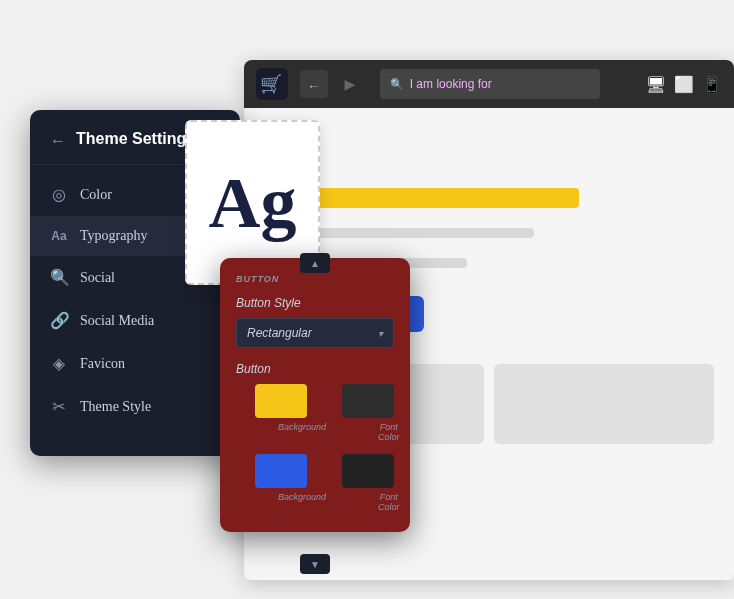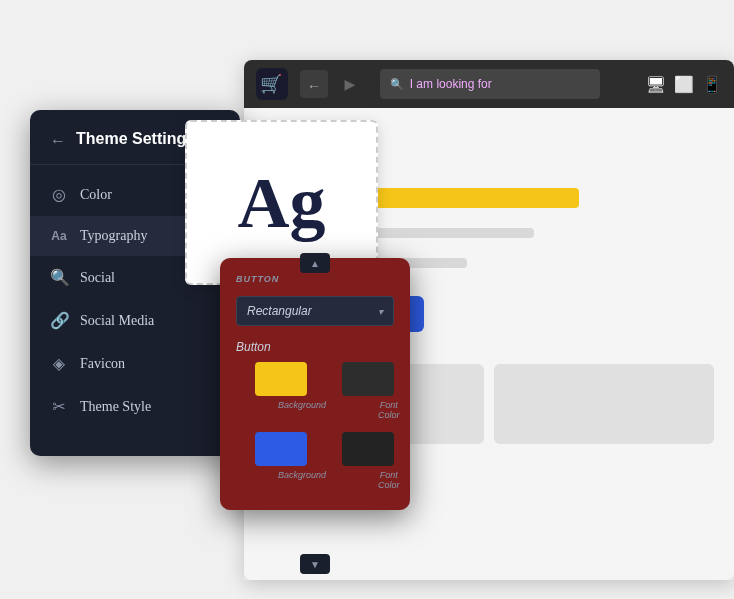--- a/index.html
+++ b/index.html
@@ -240,21 +240,21 @@
       color: #c8d0de;
       font-size: 14px;
       font-family: Liberation Serif, serif;
     }
 
     
     .typography-card {
       position: absolute;
       top: 120px;
       left: 185px;
-      width: 193px;
+      width: 135px;
       height: 165px;
       background: white;
       border-radius: 6px;
       display: flex;
       align-items: center;
       justify-content: center;
       border: 2px dashed #ccc;
       z-index: 20;
       box-shadow: 0 4px 15px rgba(0,0,0,0.15);
     }
@@ -464,20 +464,21 @@
 
 <div class="typography-card">
   <span class="typography-ag">Ag</span>
 </div>
 
 <div class="scroll-arrow scroll-arrow-top">▲</div>
 
 <div class="button-panel">
   <div class="button-panel-section-title">BUTTON</div>
 
+  <div class="button-panel-label">Button Style</div>
   <div class="button-style-select">
     <span>Rectangular</span>
     <span class="select-arrow">▾</span>
   </div>
 
   <div class="button-panel-label">Button</div>
   <div class="color-swatches-row">
     <div class="color-swatch-group">
       <div class="color-swatch swatch-yellow"></div>
       <span class="color-swatch-label">Background</span>

